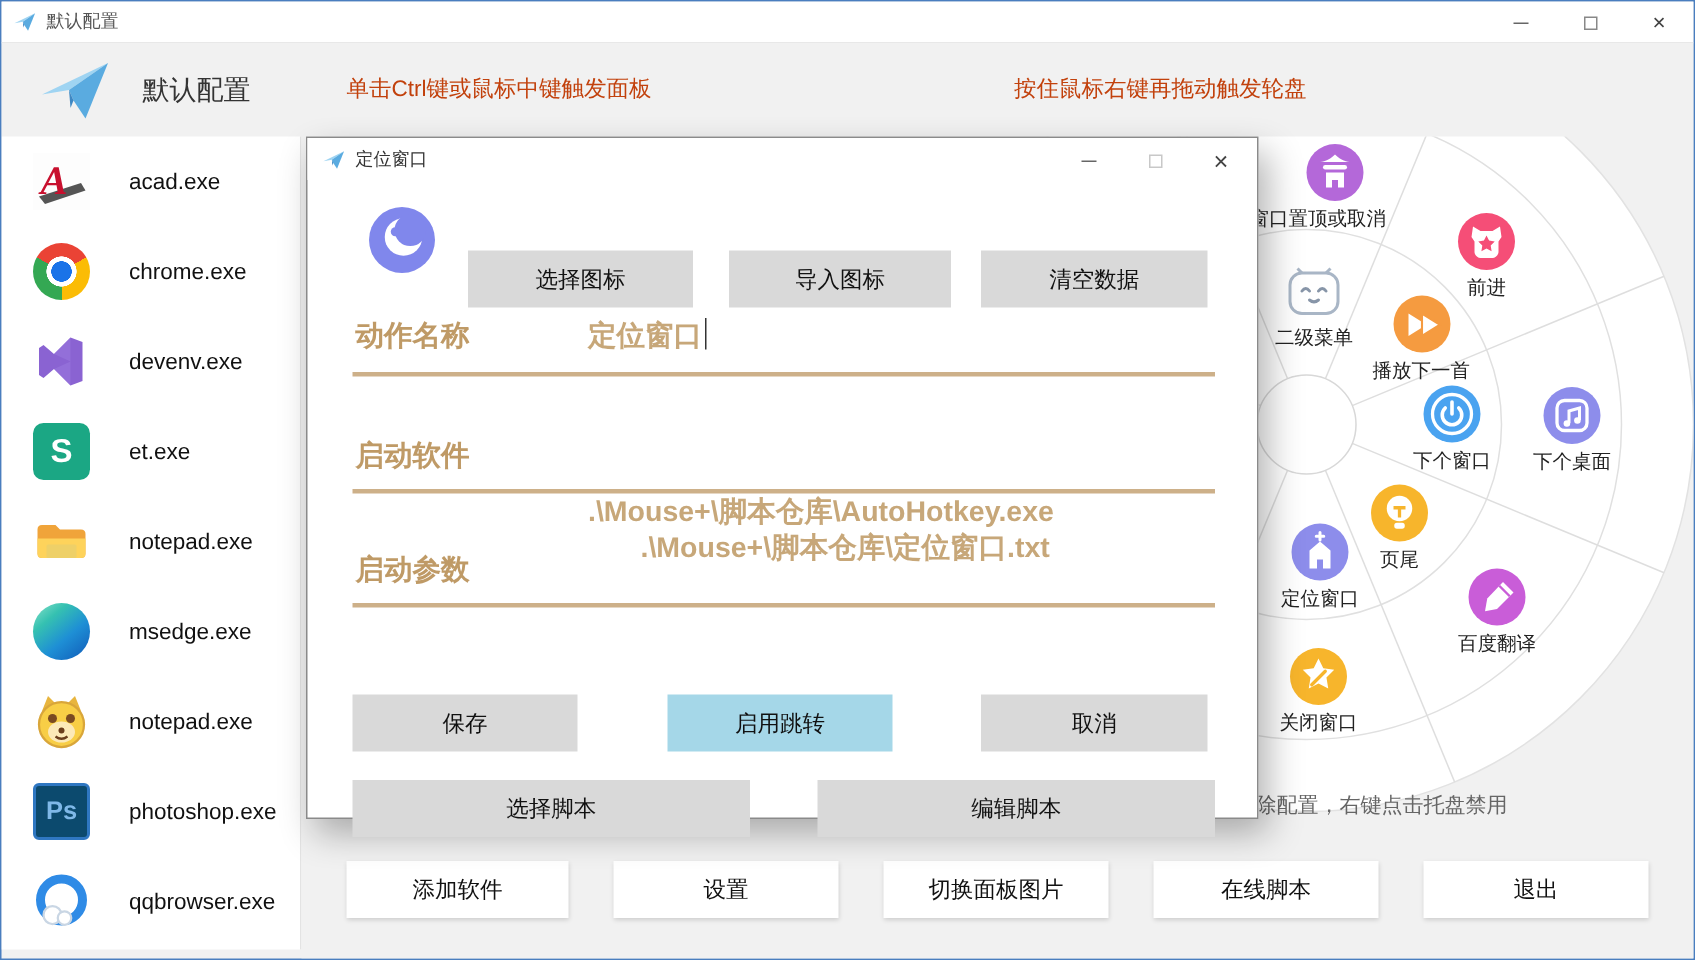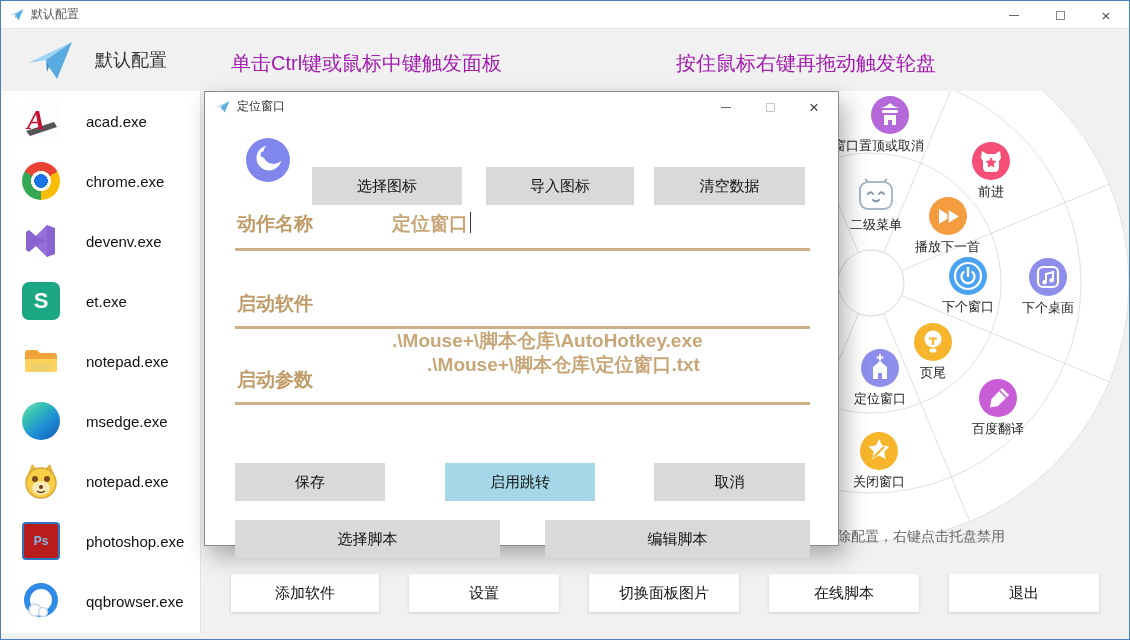--- a/index.html
+++ b/index.html
@@ -14,36 +14,36 @@
   .winctl .wbtn{width:46px;height:28px;display:flex;align-items:center;justify-content:center;color:#666;}
   .glyph-min{width:10px;height:1px;background:#666;}
   .glyph-max{width:9px;height:9px;border:1px solid #888;}
   .glyph-max.dim{border-color:#c8c8c8;}
   .glyph-x{font-size:15px;line-height:1;color:#444;}
 
   
   .header{position:absolute;left:0;top:28px;width:100%;height:62px;background:#f1f1f1;}
   .header .logo{position:absolute;left:24px;top:7px;width:50px;height:48px;}
   .header .profile{position:absolute;left:94px;top:19px;font-size:18px;color:#333;}
-  .header .hint{position:absolute;top:21px;font-size:20px;color:#a21caf;}
+  .header .hint{position:absolute;top:21px;font-size:15px;color:#c2410c;}
   .header .hint.left{left:230px;}
   .header .hint.right{left:675px;}
 
   
   .sidebar{position:absolute;left:0;top:90px;width:200px;height:542px;background:#fff;border-right:1px solid #e3e3e3;}
   .app-item{position:absolute;left:0;width:200px;height:44px;display:flex;align-items:center;cursor:default;}
   .app-ico{width:38px;height:38px;margin-left:21px;flex:none;position:relative;display:flex;align-items:center;justify-content:center;}
   .app-label{margin-left:26px;font-size:15px;color:#111;}
   .ico-tile{width:38px;height:38px;border-radius:7px;display:flex;align-items:center;justify-content:center;font-weight:bold;color:#fff;}
   .ico-chrome{width:38px;height:38px;border-radius:50%;
     background:radial-gradient(circle at 50% 50%,#1a73e8 0 25%,#fff 26% 37%,rgba(0,0,0,0) 38%),
                conic-gradient(from -60deg,#ea4335 0 120deg,#fbbc05 120deg 240deg,#34a853 240deg 360deg);}
   .ico-edge{width:38px;height:38px;border-radius:50%;background:linear-gradient(140deg,#8be3c9 0%,#35c1b1 28%,#1e8fd5 60%,#1059b7 100%);}
   .ico-et{background:#1ba784;font-size:22px;}
-  .ico-ps{width:38px;height:38px;border-radius:4px;background:#b91c1c;border:2px solid #2f77c2;color:#7fb8e8;display:flex;align-items:center;justify-content:center;font-weight:bold;font-size:12px;}
+  .ico-ps{width:38px;height:38px;border-radius:4px;background:#0c4a6e;border:2px solid #2f77c2;color:#7fb8e8;display:flex;align-items:center;justify-content:center;font-weight:bold;font-size:17px;}
 
   
   .main{position:absolute;left:200px;top:90px;right:0;bottom:0;background:#f1f1f1;overflow:hidden;}
   .wheel-svg{position:absolute;left:400px;top:-78px;}
   .wheel-item{position:absolute;display:flex;flex-direction:column;align-items:center;cursor:default;text-align:right;}
   .wheel-label{margin-top:3px;font-size:13px;color:#222;white-space:nowrap;}
   .badge{width:38px;height:38px;border-radius:50%;display:flex;align-items:center;justify-content:center;}
 
   
   .footer-btn{position:absolute;top:573px;height:38px;background:#fff;border:none;box-shadow:0 1px 3px rgba(0,0,0,0.15);font-size:15px;color:#111;display:flex;align-items:center;justify-content:center;font-family:inherit;}

